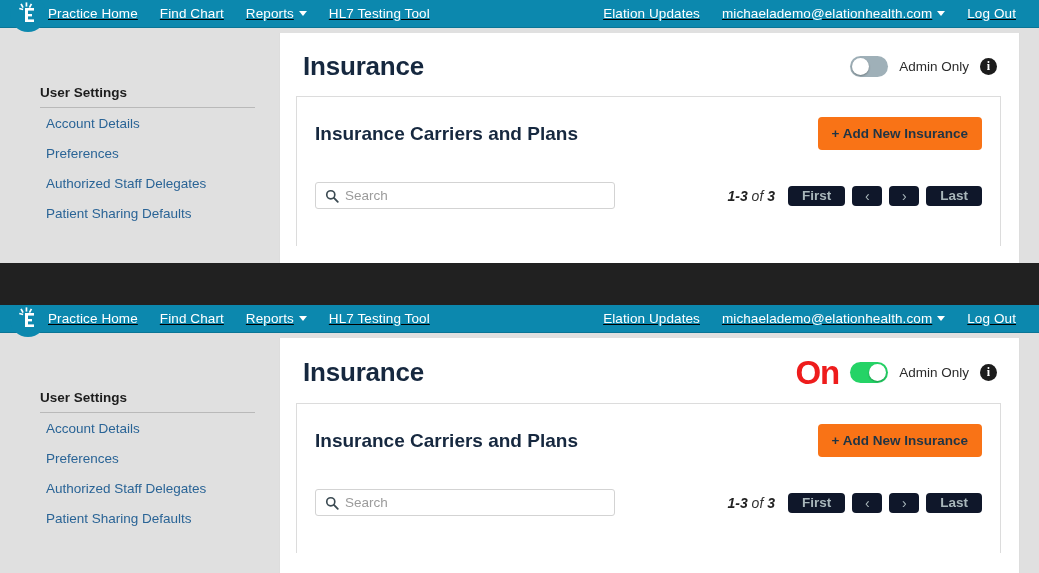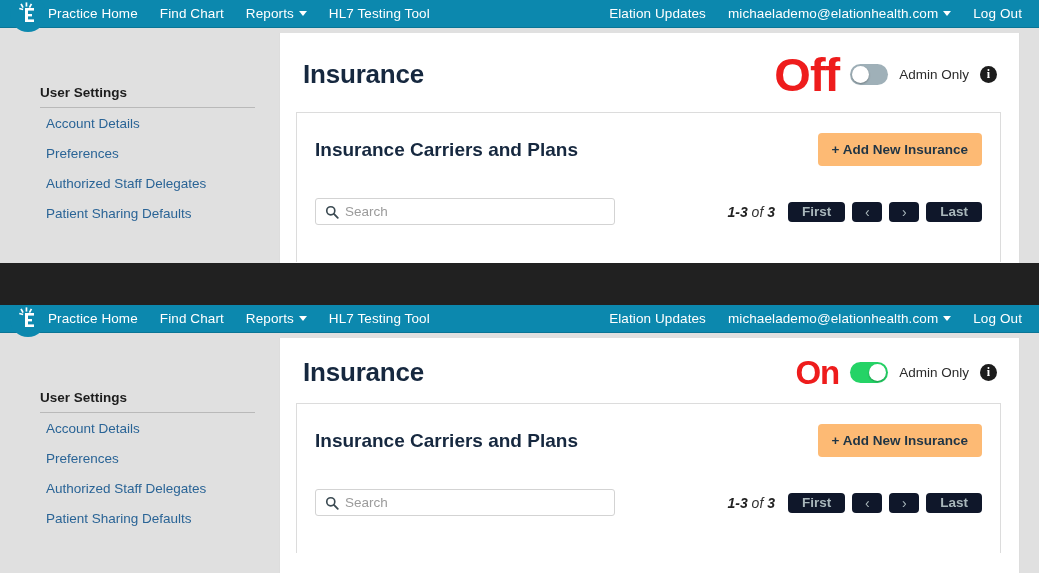--- a/index.html
+++ b/index.html
@@ -15,23 +15,24 @@
   .panel { position: absolute; left: 0; width: 1039px; overflow: hidden; background: #e0e0e0; }
 
   
   .navbar {
     position: relative;
     height: 28px;
     background: #0c88ae;
     display: flex;
     align-items: center;
     border-bottom: 1px solid #0a7596;
+    text-decoration: underline;
   }
   .nav-left { display: flex; align-items: center; padding-left: 8px; }
-  .nav-right { display: flex; align-items: center; margin-left: auto; padding-right: 6px; }
+  .nav-right { display: flex; align-items: center; margin-left: auto; padding-right: 12px; }
   .nav-item {
     color: #ffffff;
     font-size: 13.5px;
     padding: 0 11px;
     white-space: nowrap;
     letter-spacing: 0.1px;
     cursor: pointer;
     line-height: 28px;
   }
   .nav-item.first-item { padding-left: 40px; }
@@ -155,21 +156,21 @@
     align-items: center;
     padding: 20px 18px 14px 18px;
   }
   .inner-title {
     font-size: 19px;
     font-weight: bold;
     color: #16283f;
   }
   .add-btn {
     margin-left: auto;
-    background: #fdba74;
+    background: #f97316;
     border: none;
     border-radius: 4px;
     color: #1f3445;
     font-size: 13.5px;
     font-weight: bold;
     font-family: "Liberation Sans", sans-serif;
     padding: 9px 14px;
     cursor: pointer;
     white-space: nowrap;
   }
@@ -275,21 +276,20 @@
         <span class="sidebar-link">Account Details</span>
         <span class="sidebar-link">Preferences</span>
         <span class="sidebar-link">Authorized Staff Delegates</span>
         <span class="sidebar-link">Patient Sharing Defaults</span>
       </div>
 
       <div class="content-card" style="top:5px; height:232px;">
         <div class="card-head">
           <div class="page-title">Insurance</div>
           <div class="head-right">
-            <div class="state-word" style="font-size:47px;">Off</div>
             <div class="toggle off">
                 <span class="knob"></span>
               </div>
             <div class="admin-label">Admin Only</div>
             <div class="info-icon">i</div>
           </div>
         </div>
 
         <div class="inner-panel">
           <div class="inner-head">

